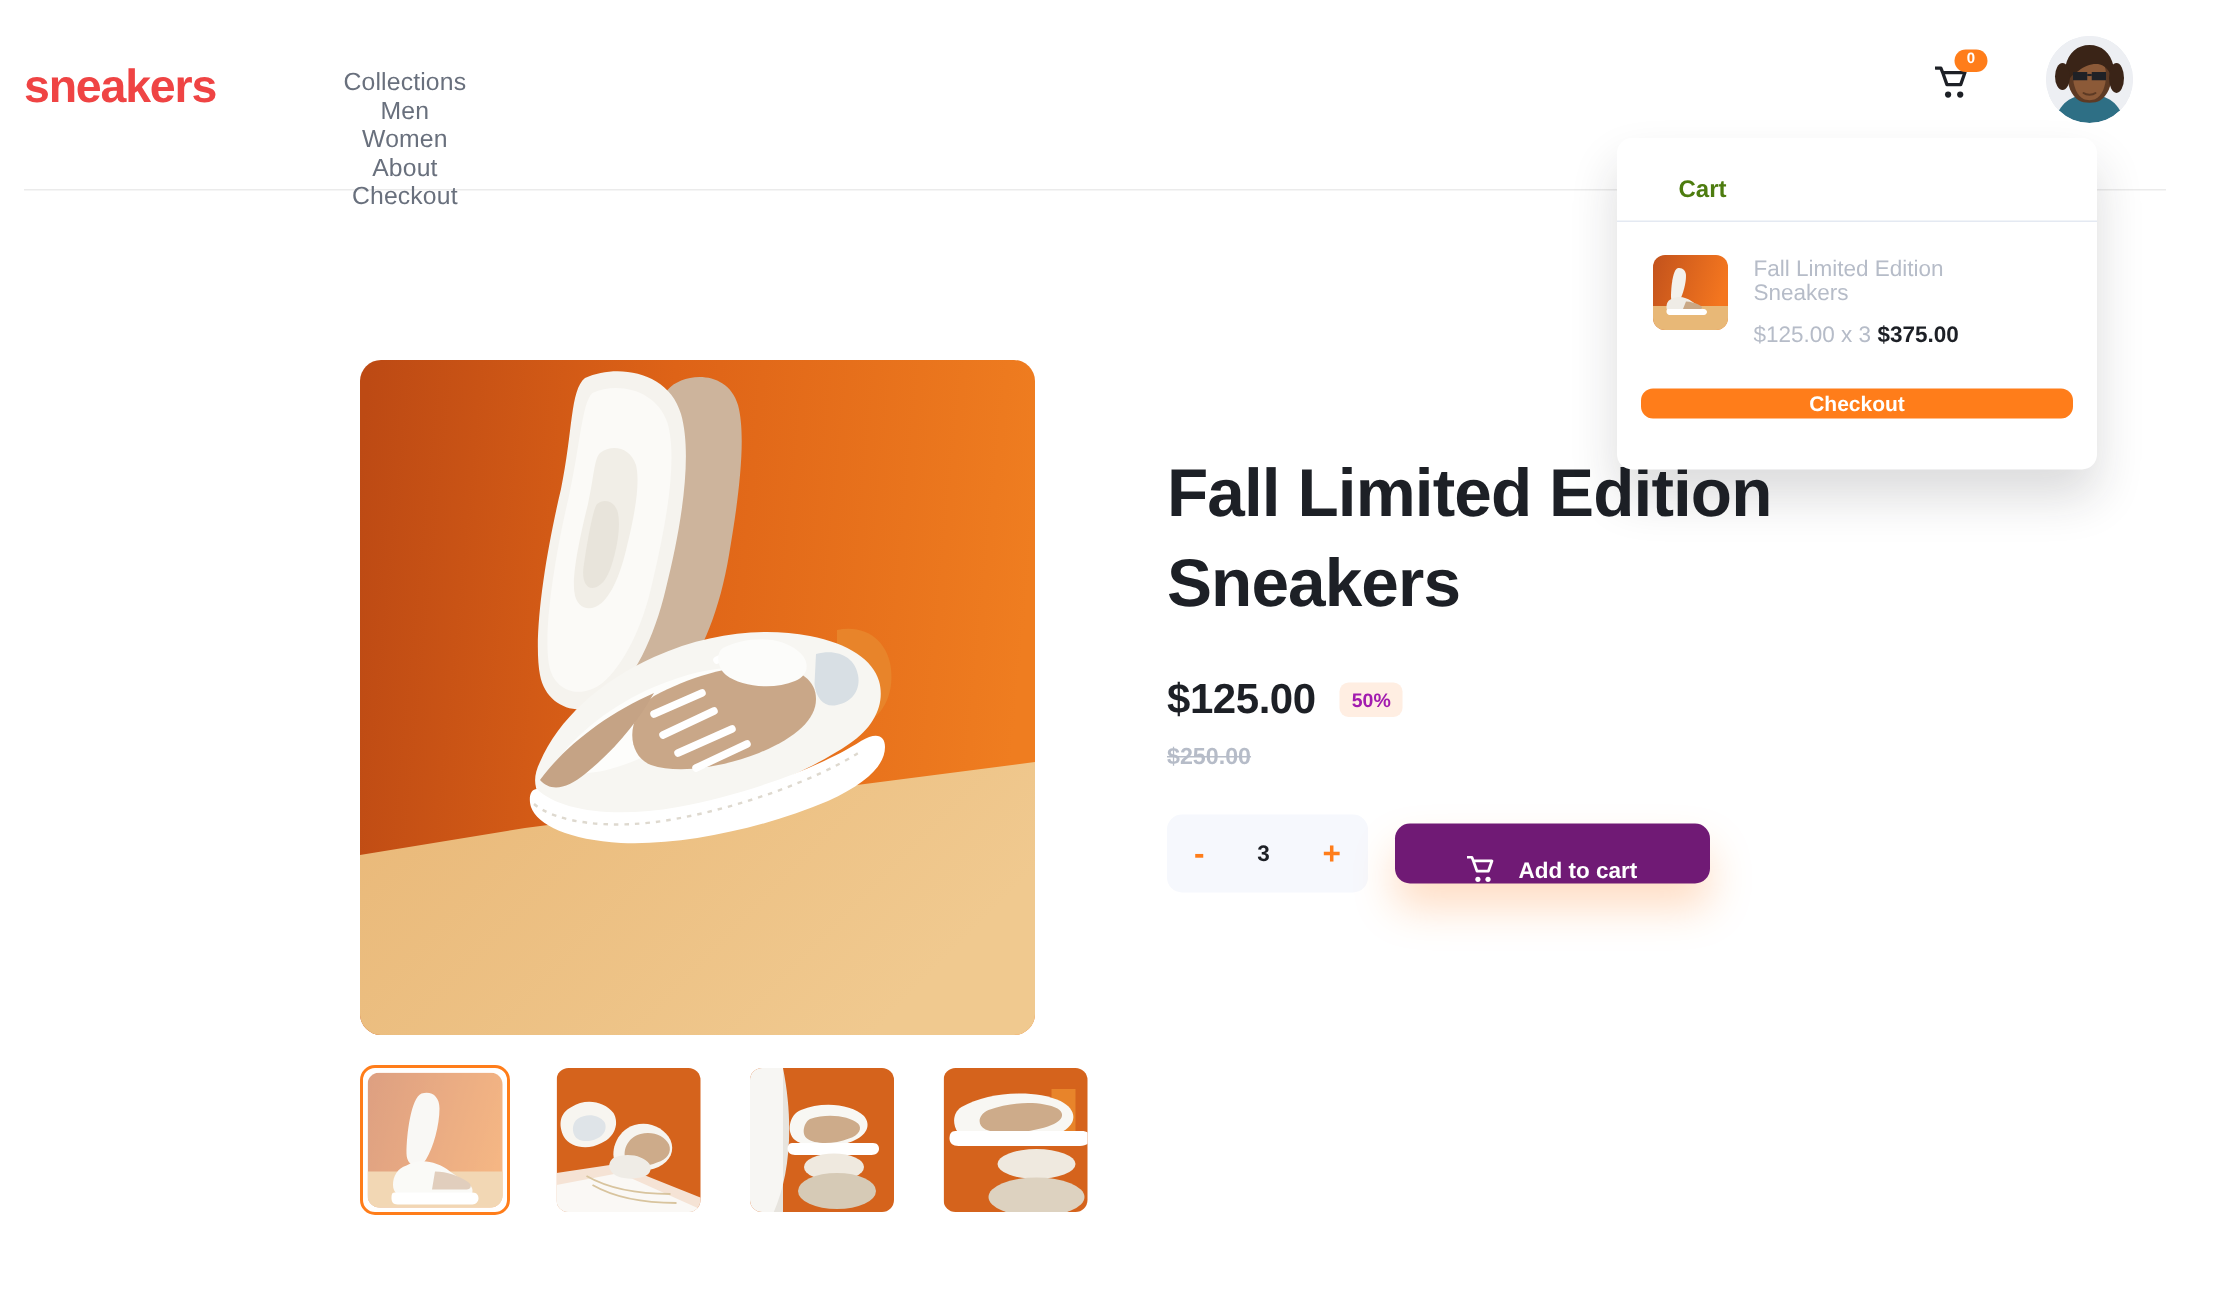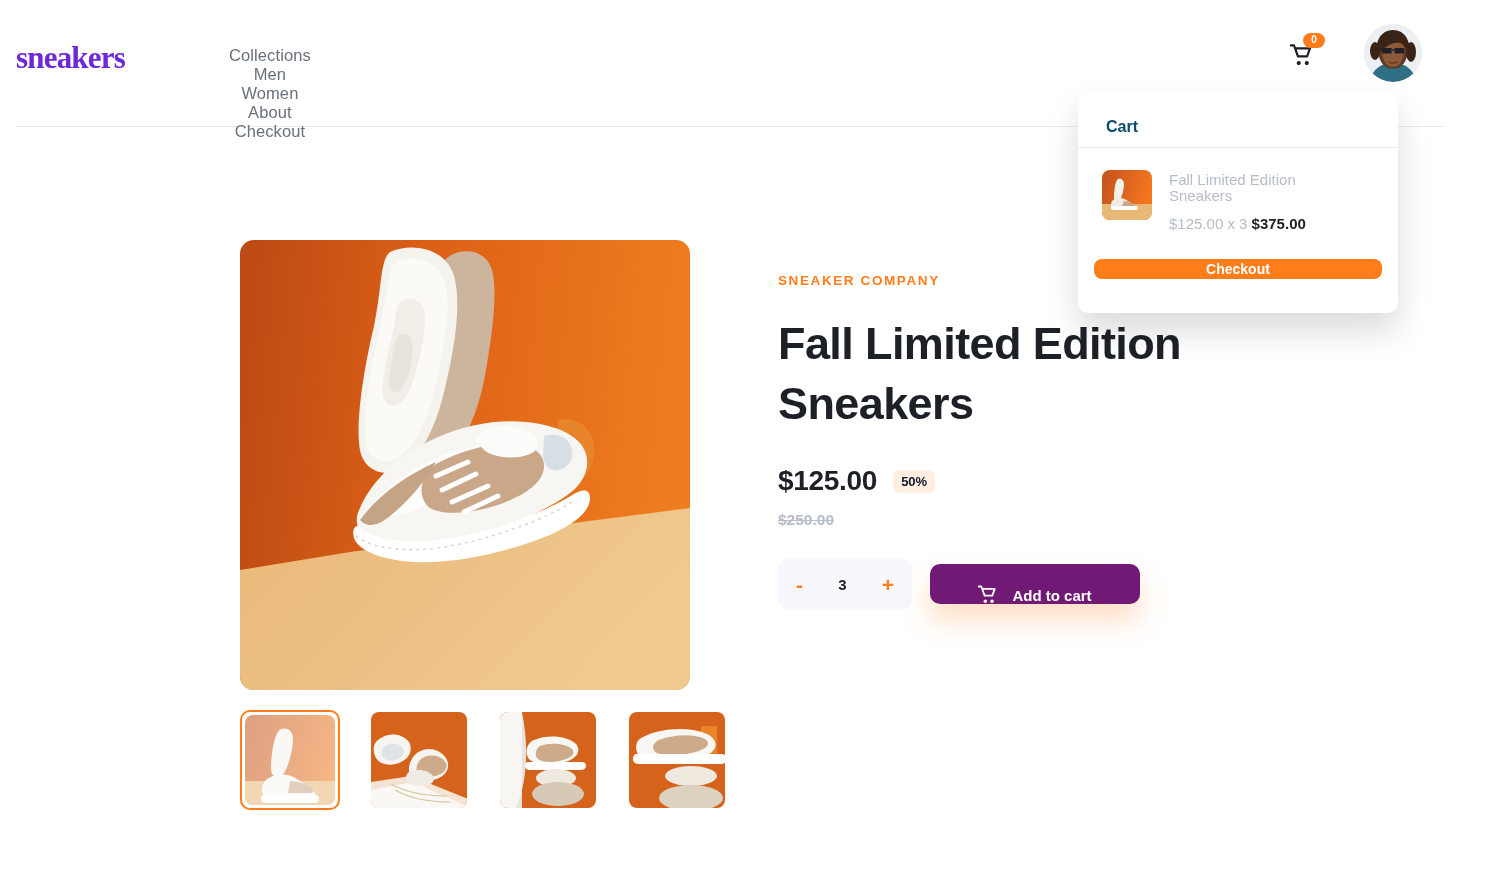--- a/index.html
+++ b/index.html
@@ -19,22 +19,21 @@
   }
   .header-inner {
     position: absolute; left: 16px; top: 0;
     width: 1428px; height: 127px;
     border-bottom: 1px solid #ebebeb;
     display: flex; align-items: center;
   }
   .logo {
     position: absolute; left: 0px; top: 40px;
     font-size: 31px; font-weight: bold; letter-spacing: -0.8px;
-    color: #6d28d9;
-    font-family: Liberation Serif, serif;
+    color: #ef4444;
   }
   .nav {
     position: absolute; left: 196px; top: 46px;
     display: flex; gap: 0px; align-items: center; flex-direction: column;
   }
   .nav-item {
     font-size: 16.5px; color: #69707d; padding: 0 17px;
     cursor: pointer; white-space: nowrap; letter-spacing: 0.1px;
   }
 
@@ -60,22 +59,22 @@
 
   
   .cart-panel {
     position: absolute; left: 1078px; top: 92px;
     width: 320px; height: 221px;
     background: #ffffff; border-radius: 10px;
     box-shadow: 0 18px 32px rgba(29,32,38,0.16);
     z-index: 40;
   }
   .cart-panel-title {
-    position: absolute; left: 28px; top: 26px;
-    font-size: 16px; font-weight: bold; color: #0c4a6e;
+    position: absolute; left: 41px; top: 26px;
+    font-size: 16px; font-weight: bold; color: #4d7c0f;
   }
   .cart-divider {
     position: absolute; left: 0; top: 55px; width: 320px; height: 1px;
     background: #e4e9f2;
   }
   .cart-item {
     position: absolute; left: 24px; top: 78px;
     width: 272px; display: flex; gap: 17px; align-items: flex-start;
   }
   .cart-thumb {
@@ -136,21 +135,21 @@
   }
   .desc {
     margin-top: 32px; width: 448px;
     font-size: 15.5px; line-height: 20px; color: #b6bcc8;
   }
   .price-row {
     margin-top: 31px; display: flex; align-items: center; gap: 16px;
   }
   .price { font-size: 28px; font-weight: bold; color: #1d2026; letter-spacing: -0.3px; }
   .discount {
-    background: #ffeee2; color: #0f172a;
+    background: #ffeee2; color: #a21caf;
     font-size: 13px; font-weight: bold;
     border-radius: 6px; padding: 4px 8px;
   }
   .old-price {
     margin-top: 14px;
     font-size: 15.5px; font-weight: bold;
     color: #b6bcc8; text-decoration: line-through;
   }
   .actions {
     margin-top: 29px; display: flex; align-items: center; gap: 18px;
@@ -390,21 +389,20 @@
           <ellipse cx="62" cy="86" rx="32" ry="13" fill="#ddd2c0"></ellipse>
         </svg>
       </div>
     </div>
 
   </div>
 </div>
 
 <section class="info">
 
-  <div class="brand">SNEAKER COMPANY</div>
 
   <h1 class="title">Fall Limited Edition Sneakers</h1>
 
 
   <div class="price-row">
     <span class="price">$125.00</span>
     <span class="discount">50%</span>
   </div>
 
   <div class="old-price">$250.00</div>

